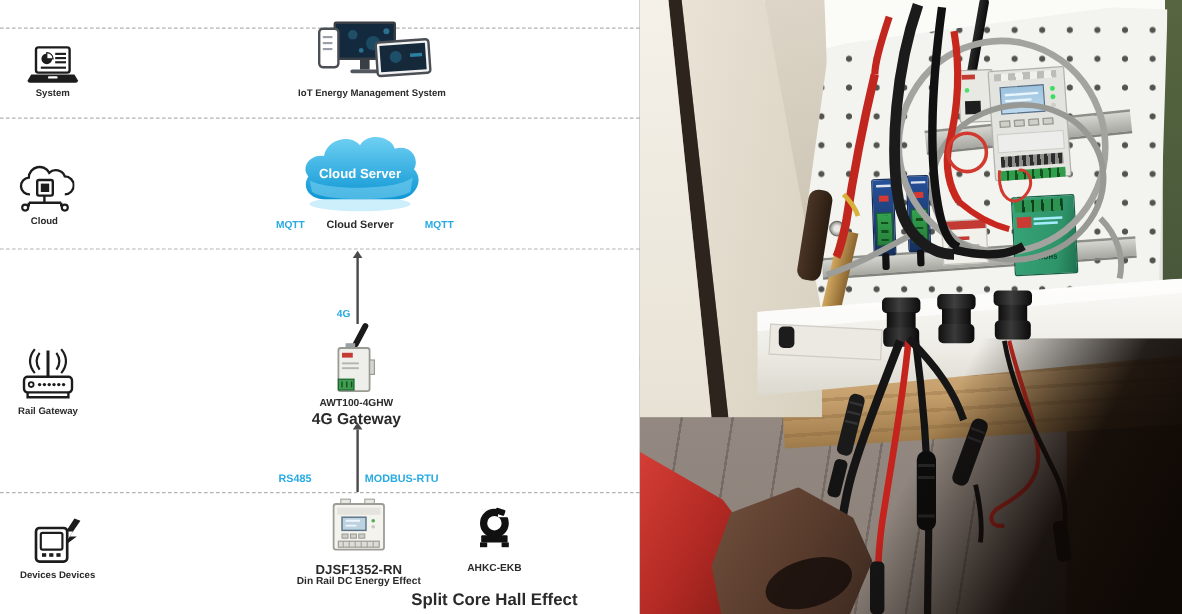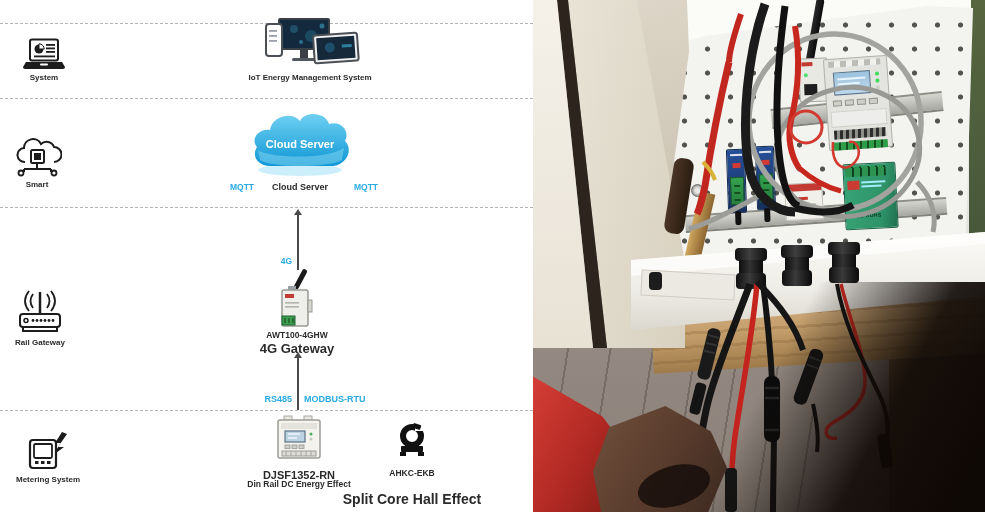--- a/index.html
+++ b/index.html
@@ -191,21 +191,21 @@
     <div class="lbl" style="left:230px;top:73px;width:160px">IoT Energy Management System</div>
 
     <svg class="dsvg" style="left:14px;top:132px" width="48" height="48" viewBox="0 0 48 48">
       <path d="M11,30 a7,7 0 0 1 -1,-14 a9,9 0 0 1 17,-4 a8,8 0 0 1 13,3 a6.5,6.5 0 0 1 0,15" fill="#fff" stroke="#1c1c1c" stroke-width="2"></path>
       <rect x="17" y="18" width="13" height="13" rx="1.5" fill="#fff" stroke="#1c1c1c" stroke-width="2"></rect>
       <rect x="20" y="21" width="7" height="7" fill="#1c1c1c"></rect>
       <path d="M23,31 v6 M23,37 h-13 M23,37 h14 M10,37 v3 M37,37 v3" stroke="#1c1c1c" stroke-width="2" fill="none"></path>
       <circle cx="7" cy="41" r="2.5" fill="#fff" stroke="#1c1c1c" stroke-width="1.8"></circle>
       <circle cx="40" cy="41" r="2.5" fill="#fff" stroke="#1c1c1c" stroke-width="1.8"></circle>
     </svg>
-    <div class="lbl" style="left:6px;top:180px;width:62px">Smart</div>
+    <div class="lbl" style="left:6px;top:180px;width:62px">Cloud</div>
 
     <svg class="dsvg" style="left:248px;top:108px" width="104" height="72" viewBox="0 0 104 72">
       <defs>
         <linearGradient id="cg" x1="0" y1="0" x2="0" y2="1">
           <stop offset="0" stop-color="#6fd0f2"></stop>
             <stop offset="1" stop-color="#0f97d5"></stop>
         </linearGradient>
       </defs>
       <ellipse cx="52" cy="62" rx="42" ry="6" fill="#cdeefb"></ellipse>
       <path d="M22,58 C10,58 3,48 9,39 C2,31 11,20 22,22 C24,8 44,3 52,13 C58,2 78,5 81,16 C94,12 102,24 97,33 C106,42 98,57 85,58 Z" fill="url(#cg)"></path>
@@ -246,34 +246,34 @@
       <rect x="11" y="40" width="14" height="1.6" fill="#b5b5af"></rect>
       <rect x="8" y="50" width="13" height="9" fill="#3f9e4f" stroke="#1d6330" stroke-width="1"></rect>
       <path d="M11,52 v5 M15,52 v5 M19,52 v5" stroke="#14501f" stroke-width="1.2"></path>
       <rect x="34" y="34" width="4" height="12" fill="#d5d5cf" stroke="#9a9a94" stroke-width="1"></rect>
     </svg>
     <div class="lbl" style="left:237px;top:330px;width:120px;font-size:8.5px">AWT100-4GHW</div>
     <div class="lbl" style="left:237px;top:341px;width:120px;font-size:13px">4G Gateway</div>
 
     <div class="arrowhead" style="left:294px;top:352px"></div>
     <div class="vline" style="left:297px;top:358px;height:52px"></div>
-    <div class="bluelbl" style="left:232px;top:394px;width:60px;text-align:right;font-size:9px">RS485</div>
+    <div class="bluelbl" style="left:232px;top:394px;width:60px;text-align:left;font-size:9px">RS485</div>
     <div class="bluelbl" style="left:304px;top:394px;width:100px;font-size:9px">MODBUS-RTU</div>
 
     <svg class="dsvg" style="left:24px;top:430px" width="48" height="44" viewBox="0 0 48 44">
       <path d="M38,2 l-7,11 h6 l-9,13 l12,-9 h-6 l9,-13 z" fill="#1c1c1c"></path>
       <rect x="6" y="10" width="26" height="28" rx="3" fill="#fff" stroke="#1c1c1c" stroke-width="2.2"></rect>
       <rect x="10" y="14" width="18" height="14" rx="1.5" fill="#fff" stroke="#1c1c1c" stroke-width="1.8"></rect>
       <g fill="#1c1c1c">
         <rect x="11" y="31" width="3.5" height="3"></rect>
           <rect x="17" y="31" width="3.5" height="3"></rect>
           <rect x="23" y="31" width="3.5" height="3"></rect>
       </g>
     </svg>
-    <div class="lbl" style="left:0;top:475px;width:96px">Metering System</div>
+    <div class="lbl" style="left:0;top:475px;width:96px">Devices Devices</div>
 
     <svg class="dsvg" style="left:272px;top:414px" width="54" height="48" viewBox="0 0 54 48">
       <rect x="12" y="2" width="8" height="5" fill="#e8e7e2" stroke="#a8a8a2" stroke-width="1"></rect>
       <rect x="32" y="2" width="8" height="5" fill="#e8e7e2" stroke="#a8a8a2" stroke-width="1"></rect>
       <rect x="6" y="6" width="42" height="38" rx="2" fill="#f4f3ee" stroke="#9d9d97" stroke-width="1.5"></rect>
       <rect x="9" y="9" width="36" height="6" fill="#e4e3dd"></rect>
       <rect x="13" y="17" width="20" height="11" fill="#bcd2e0" stroke="#5d7488" stroke-width="1.2"></rect>
       <path d="M16,20 h12 M16,24 h9" stroke="#eef6fb" stroke-width="1.6"></path>
       <circle cx="39" cy="20" r="1.5" fill="#4cae5c"></circle>
         <circle cx="39" cy="25" r="1.5" fill="#c8c8c2"></circle>

